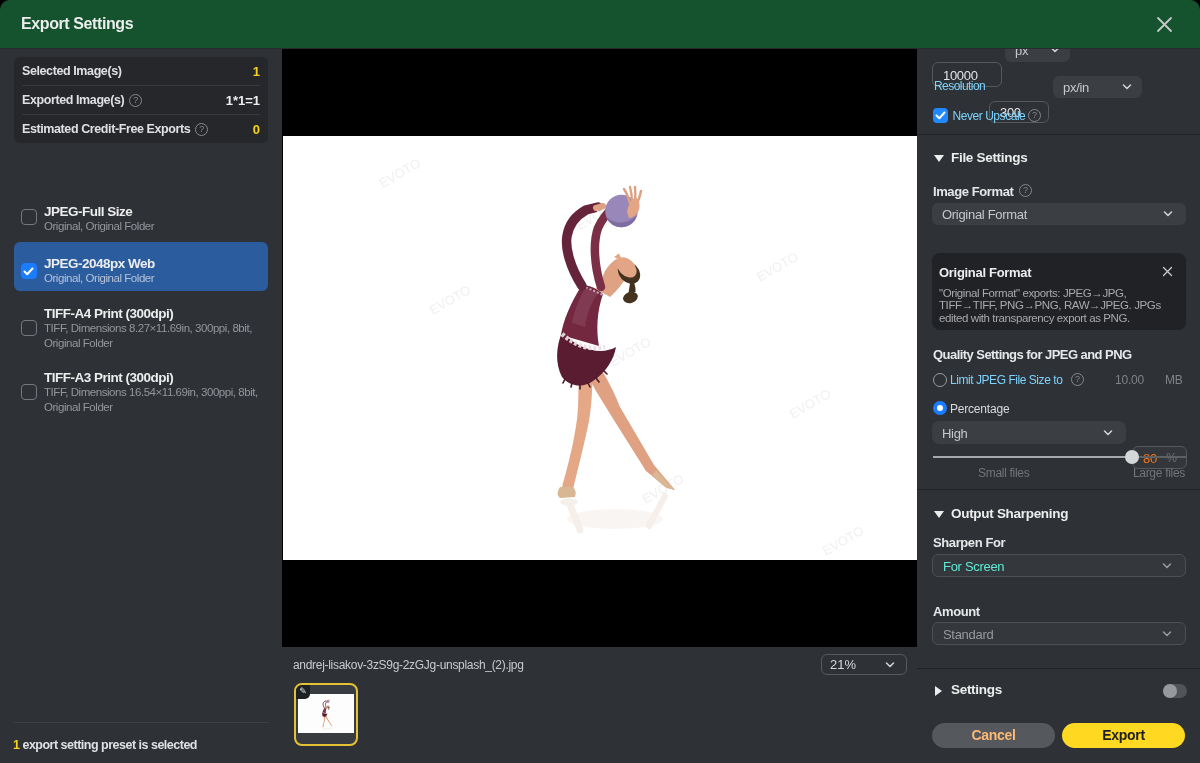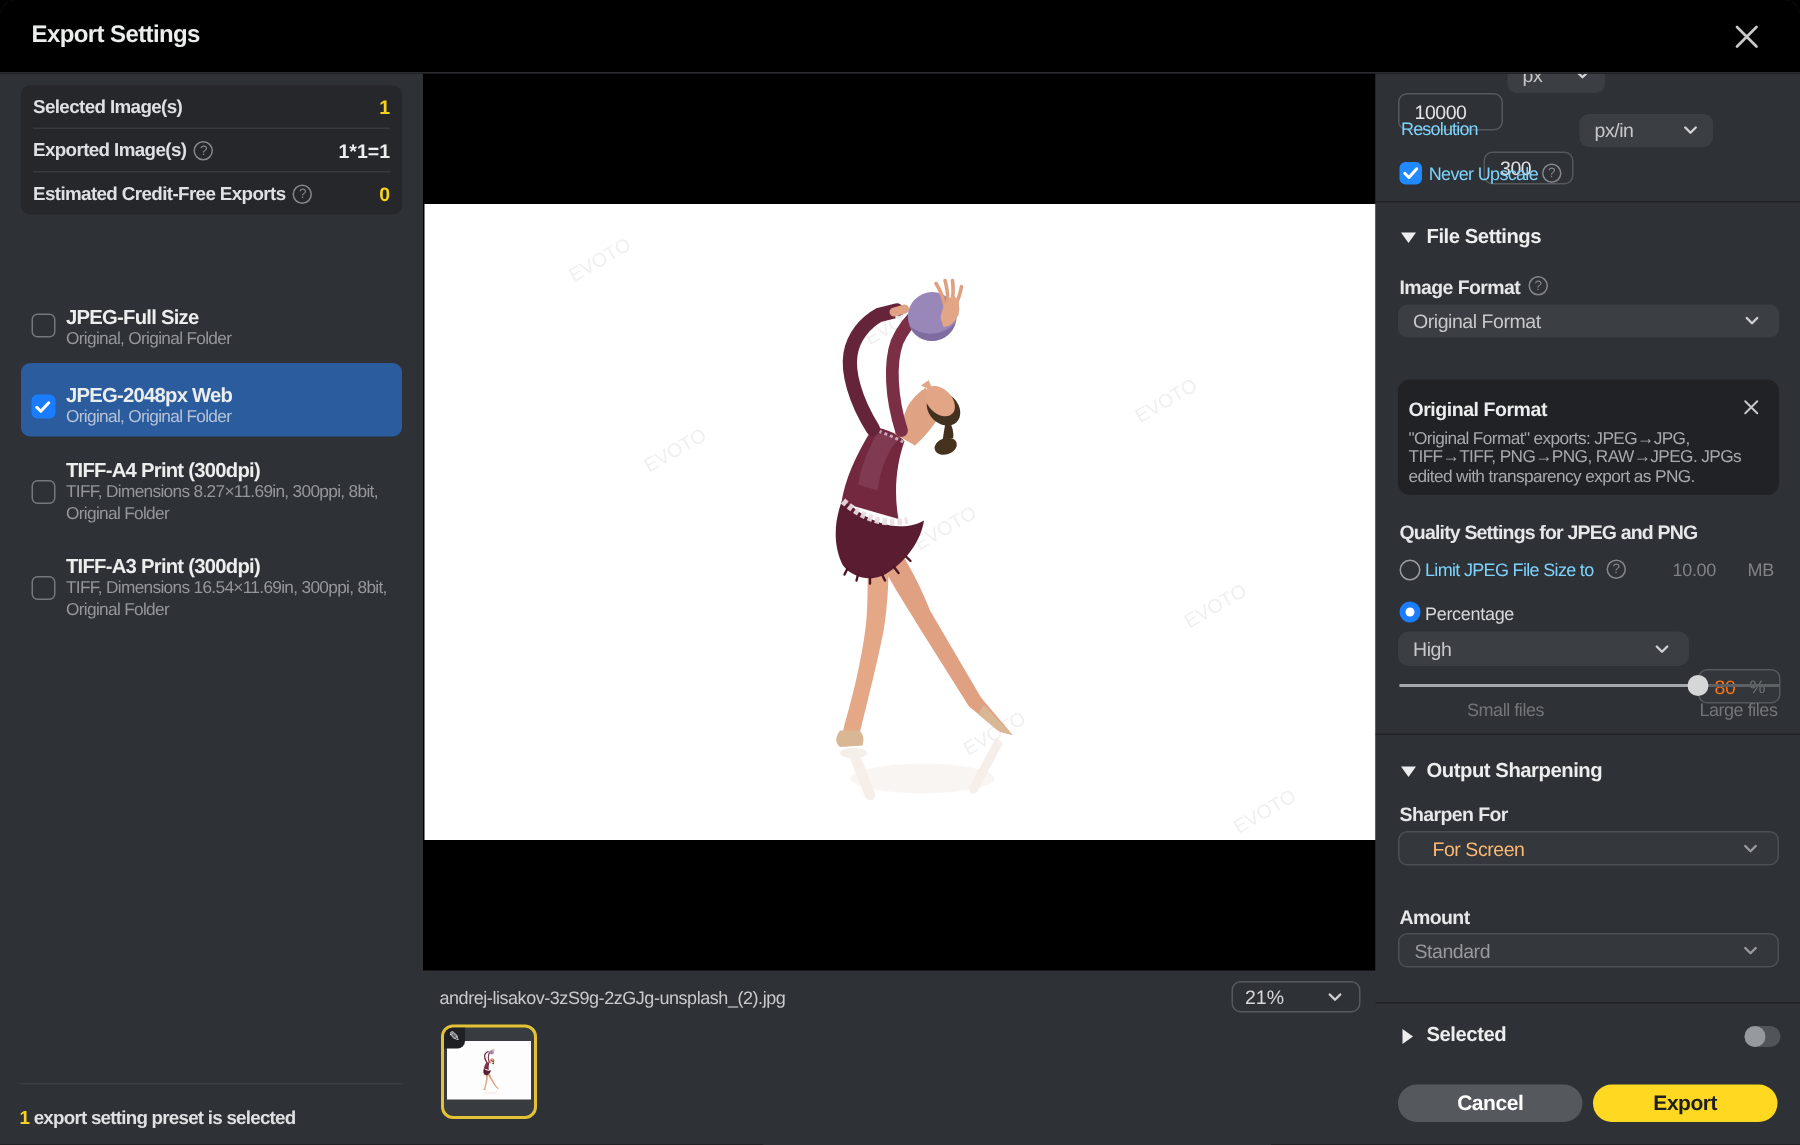--- a/index.html
+++ b/index.html
@@ -4,21 +4,21 @@
 <style>
   * { margin:0; padding:0; box-sizing:border-box; }
   html,body { width:1200px; height:763px; background:#000; overflow:hidden; }
   body { font-family:"Liberation Sans", sans-serif; }
   #app { position:absolute; top:0; left:0; width:1200px; height:763px;
          background:#2e3136; border-radius:10px 10px 0 0; overflow:hidden; }
   .abs { position:absolute; }
 
   
   #header { position:absolute; top:0; left:0; width:1200px; height:49px;
-            background:#000000; border-bottom:1px solid #292b2f; z-index:5; }
+            background:#14532d; border-bottom:1px solid #292b2f; z-index:5; }
   #header h1 { font-size:16px; font-weight:bold; color:#eceded; position:absolute; left:21px; top:15px; letter-spacing:-0.4px;}
 
   
   #left { position:absolute; top:49px; left:0; width:282px; height:714px; background:#2e3136; }
   #statsbox { position:absolute; left:14px; top:8px; width:254px; height:86px;
               background:#25272b; border-radius:6px; }
   .statrow { position:absolute; left:8px; right:8px; height:28px; display:flex;
              align-items:center; justify-content:space-between; }
   .statrow .lab { font-size:12.5px; font-weight:bold; letter-spacing:-0.4px; color:#dfe0e2; display:flex; align-items:center; gap:5px;}
   .statrow .val { font-size:13px; font-weight:bold; color:#eceded; }
@@ -336,39 +336,39 @@
     <span class="abs" style="left:16px; top:417px; font-size:12px; letter-spacing:-0.3px; color:#737578;margin-left:45px;">Small files</span>
     <span class="abs" style="right:15px; top:417px; font-size:12px; letter-spacing:-0.3px; color:#737578;">Large files</span>
 
     <div class="divider" style="top:440px;"></div>
 
     <span class="tri-down abs" style="left:17px; top:462px; border-top-color:#eceded;"></span>
     <span class="sechead abs" style="left:34px; top:457px;">Output Sharpening</span>
 
     <span class="boldlab abs" style="left:16px; top:486px;">Sharpen For</span>
     <div class="ctl" style="left:15px; top:505px; width:254px; height:23px; background:#34373b; border:1px solid #4c4f54;">
-      <span class="txt" style="color:#fdba74;margin-left:12px;">For Screen</span>
+      <span class="txt" style="color:#5eead4;">For Screen</span>
       <svg class="chev" style="right:12px;" viewBox="0 0 12 12">
           <path d="M2.5 4 L6 7.5 L9.5 4" stroke="#97999d" stroke-width="1.6" fill="none" stroke-linecap="round" stroke-linejoin="round"></path>
         </svg>
     </div>
 
     <span class="boldlab abs" style="left:16px; top:555px;">Amount</span>
     <div class="ctl" style="left:15px; top:573px; width:254px; height:23px; background:#34373b; border:1px solid #4c4f54;">
       <span class="txt" style="color:#97999d;">Standard</span>
       <svg class="chev" style="right:12px;" viewBox="0 0 12 12">
           <path d="M2.5 4 L6 7.5 L9.5 4" stroke="#97999d" stroke-width="1.6" fill="none" stroke-linecap="round" stroke-linejoin="round"></path>
         </svg>
     </div>
 
     <div class="divider" style="top:619px;"></div>
 
     <span class="tri-right abs" style="left:18px; top:637px; border-left-color:#eceded;"></span>
-    <span class="sechead abs" style="left:34px; top:633px;">Selected</span>
+    <span class="sechead abs" style="left:34px; top:633px;">Settings</span>
     <div id="toggle" style="left:246px; top:635px;">
         <div class="knob"></div>
       </div>
 
-    <div class="btn" style="left:15px; top:674px; width:123px; background:#55585c; color:#ffffff;">Cancel</div>
+    <div class="btn" style="left:15px; top:674px; width:123px; background:#55585c; color:#fdba74;">Cancel</div>
     <div class="btn" style="left:145px; top:674px; width:123px; background:#fed821; color:#1d1e20;">Export</div>
   </div>
 
 </div>
 
 </body></html>

